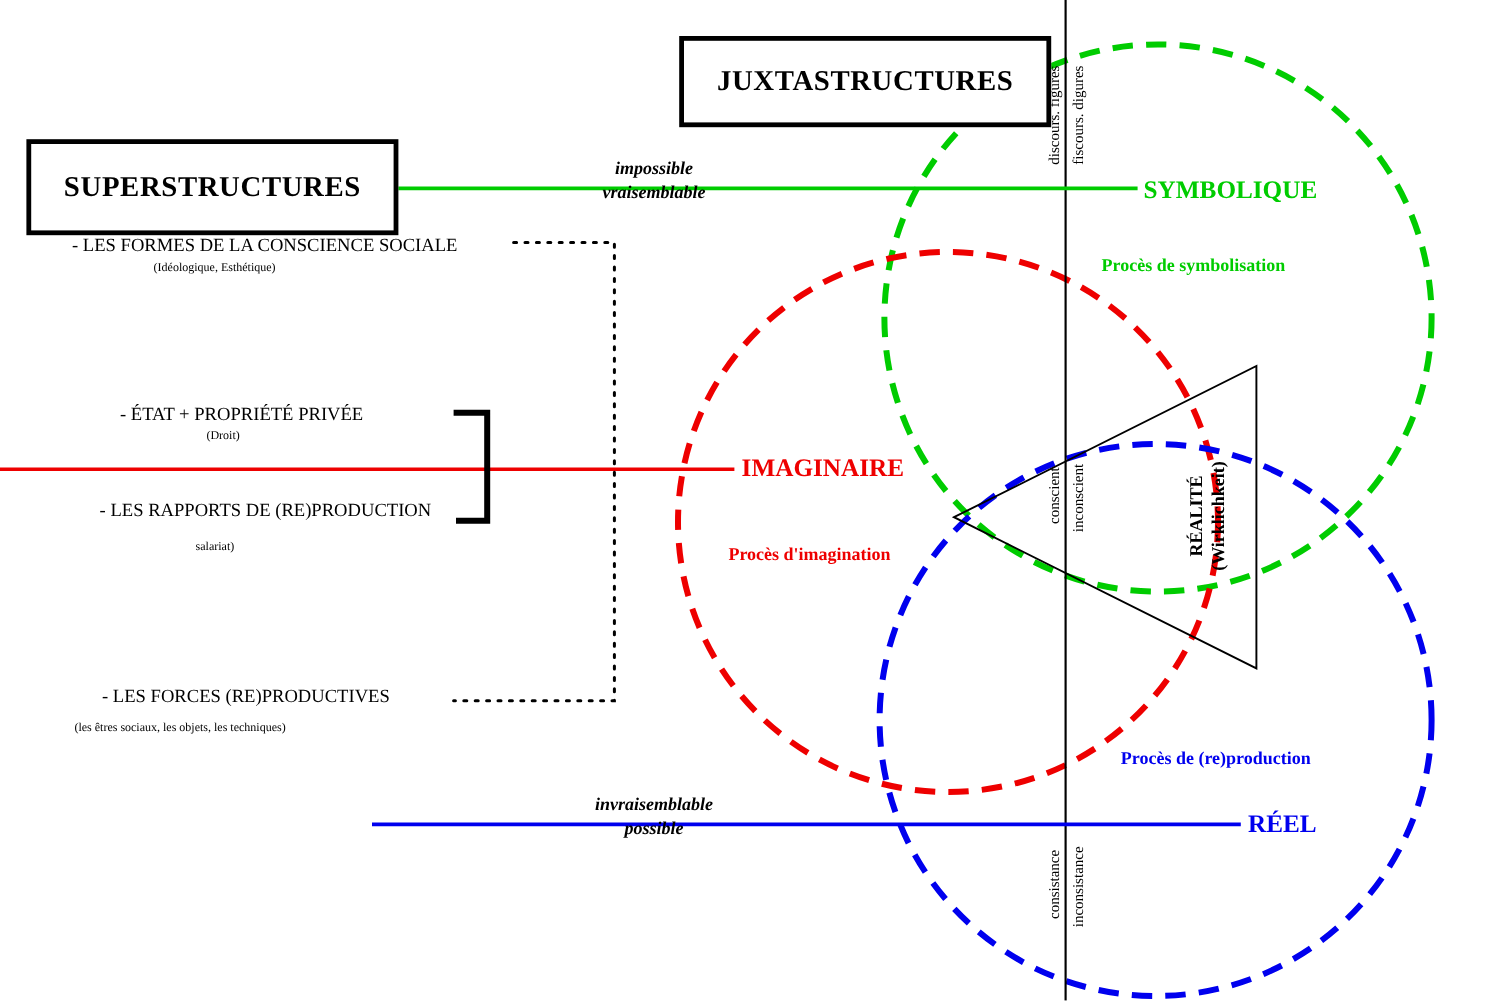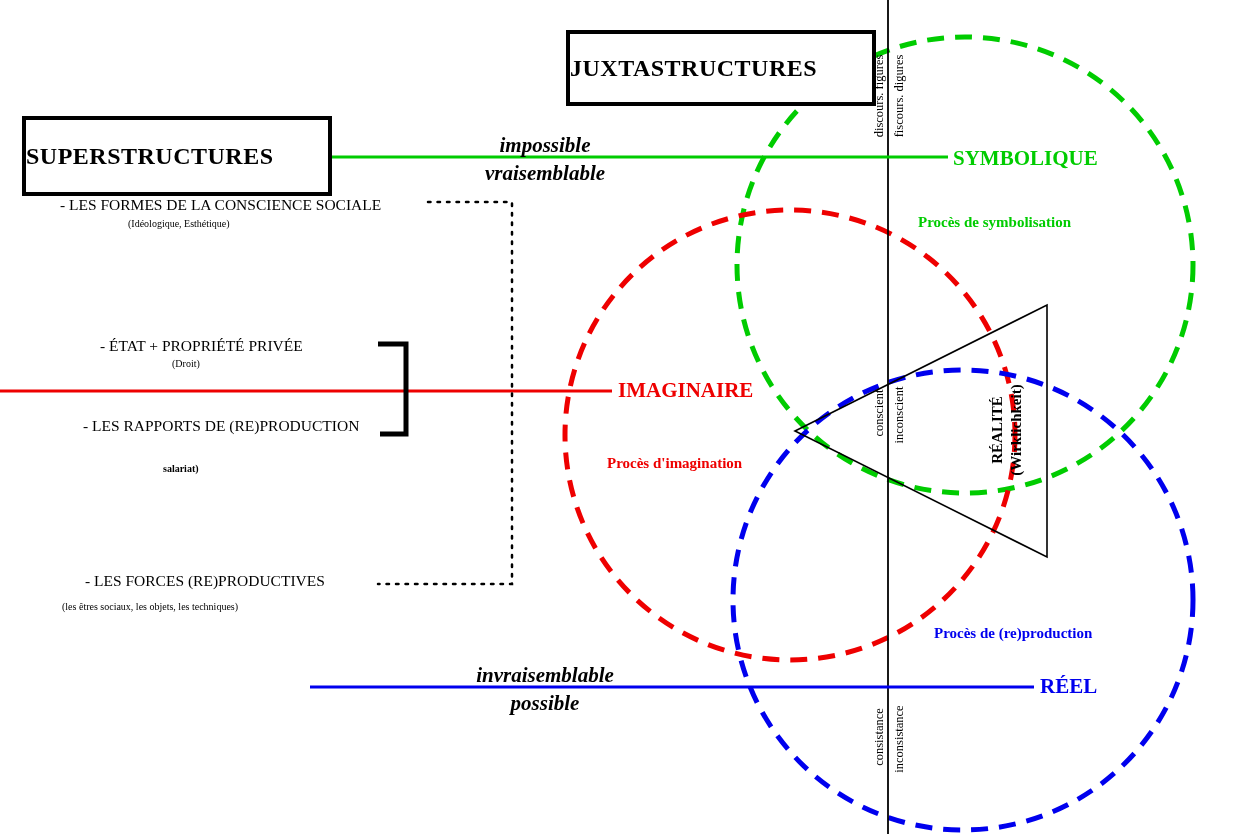--- a/index.html
+++ b/index.html
@@ -8,32 +8,32 @@
     font-family: "Liberation Serif", "DejaVu Serif", serif;
     color: #000;
   }
   .canvas {
     position: relative; width: 1250px; height: 834px;
     background: #ffffff; overflow: hidden;
   }
   .abs { position: absolute; left: 0; top: 0; }
   .box {
     position: absolute; border: 4px solid #000; background: #fff;
-    display: flex; align-items: center; 
+    display: flex; align-items: center; justify-content: center;
     font-weight: bold; font-size: 24px; letter-spacing: 0.5px;
     white-space: nowrap; z-index: 5;
   }
   .label { position: absolute; white-space: nowrap; z-index: 4; }
   .small { font-size: 15.5px; }
   .sub   { font-size: 10px; }
   .domain  { font-weight: bold; font-size: 21px; }
   .process { font-weight: bold; font-size: 15px; }
   .axis-note {
     position: absolute; font-weight: bold; font-style: italic;
-    font-size: 21px; text-align: center; line-height: 1.32; z-index: 4;
+    font-size: 15px; text-align: center; line-height: 1.32; z-index: 4;
   }
   .vlabel {
     position: absolute; font-size: 12.5px; white-space: nowrap;
     transform: translate(-50%, -50%) rotate(-90deg); z-index: 4;
   }
   .vreal {
     position: absolute; font-weight: bold; font-size: 15px;
     text-align: center; line-height: 1.25; white-space: nowrap;
     transform: translate(-50%, -50%) rotate(-90deg); z-index: 4;
   }
@@ -97,21 +97,21 @@
 
   <div class="label process" style="left: 934px; top: 625px; color: rgb(0, 0, 238);">Procès de (re)production</div>
 
   <div class="label small" style="left:60px; top:196px;">- LES FORMES DE LA CONSCIENCE SOCIALE</div>
   <div class="label sub" style="left:128px; top:218px;">(Idéologique, Esthétique)</div>
 
   <div class="label small" style="left:100px; top:337px;">- ÉTAT + PROPRIÉTÉ PRIVÉE</div>
   <div class="label sub" style="left:172px; top:358px;">(Droit)</div>
 
   <div class="label small" style="left:83px; top:417px;">- LES RAPPORTS DE (RE)PRODUCTION</div>
-  <div class="label sub" style="left:163px; top:463px;font-weight:bold;">salariat)</div>
+  <div class="label sub" style="left:163px; top:450px;">salariat)</div>
 
   <div class="label small" style="left:85px; top:572px;">- LES FORCES (RE)PRODUCTIVES</div>
   <div class="label sub" style="left:62px; top:601px;">(les êtres sociaux, les objets, les techniques)</div>
 
   <div class="vlabel" style="left:879px; top:96px;">discours. figures</div>
   <div class="vlabel" style="left:899px; top:96px;">fiscours. digures</div>
 
   <div class="vlabel" style="left:879px; top:413px;">conscient</div>
   <div class="vlabel" style="left:899px; top:415px;">inconscient</div>
 

